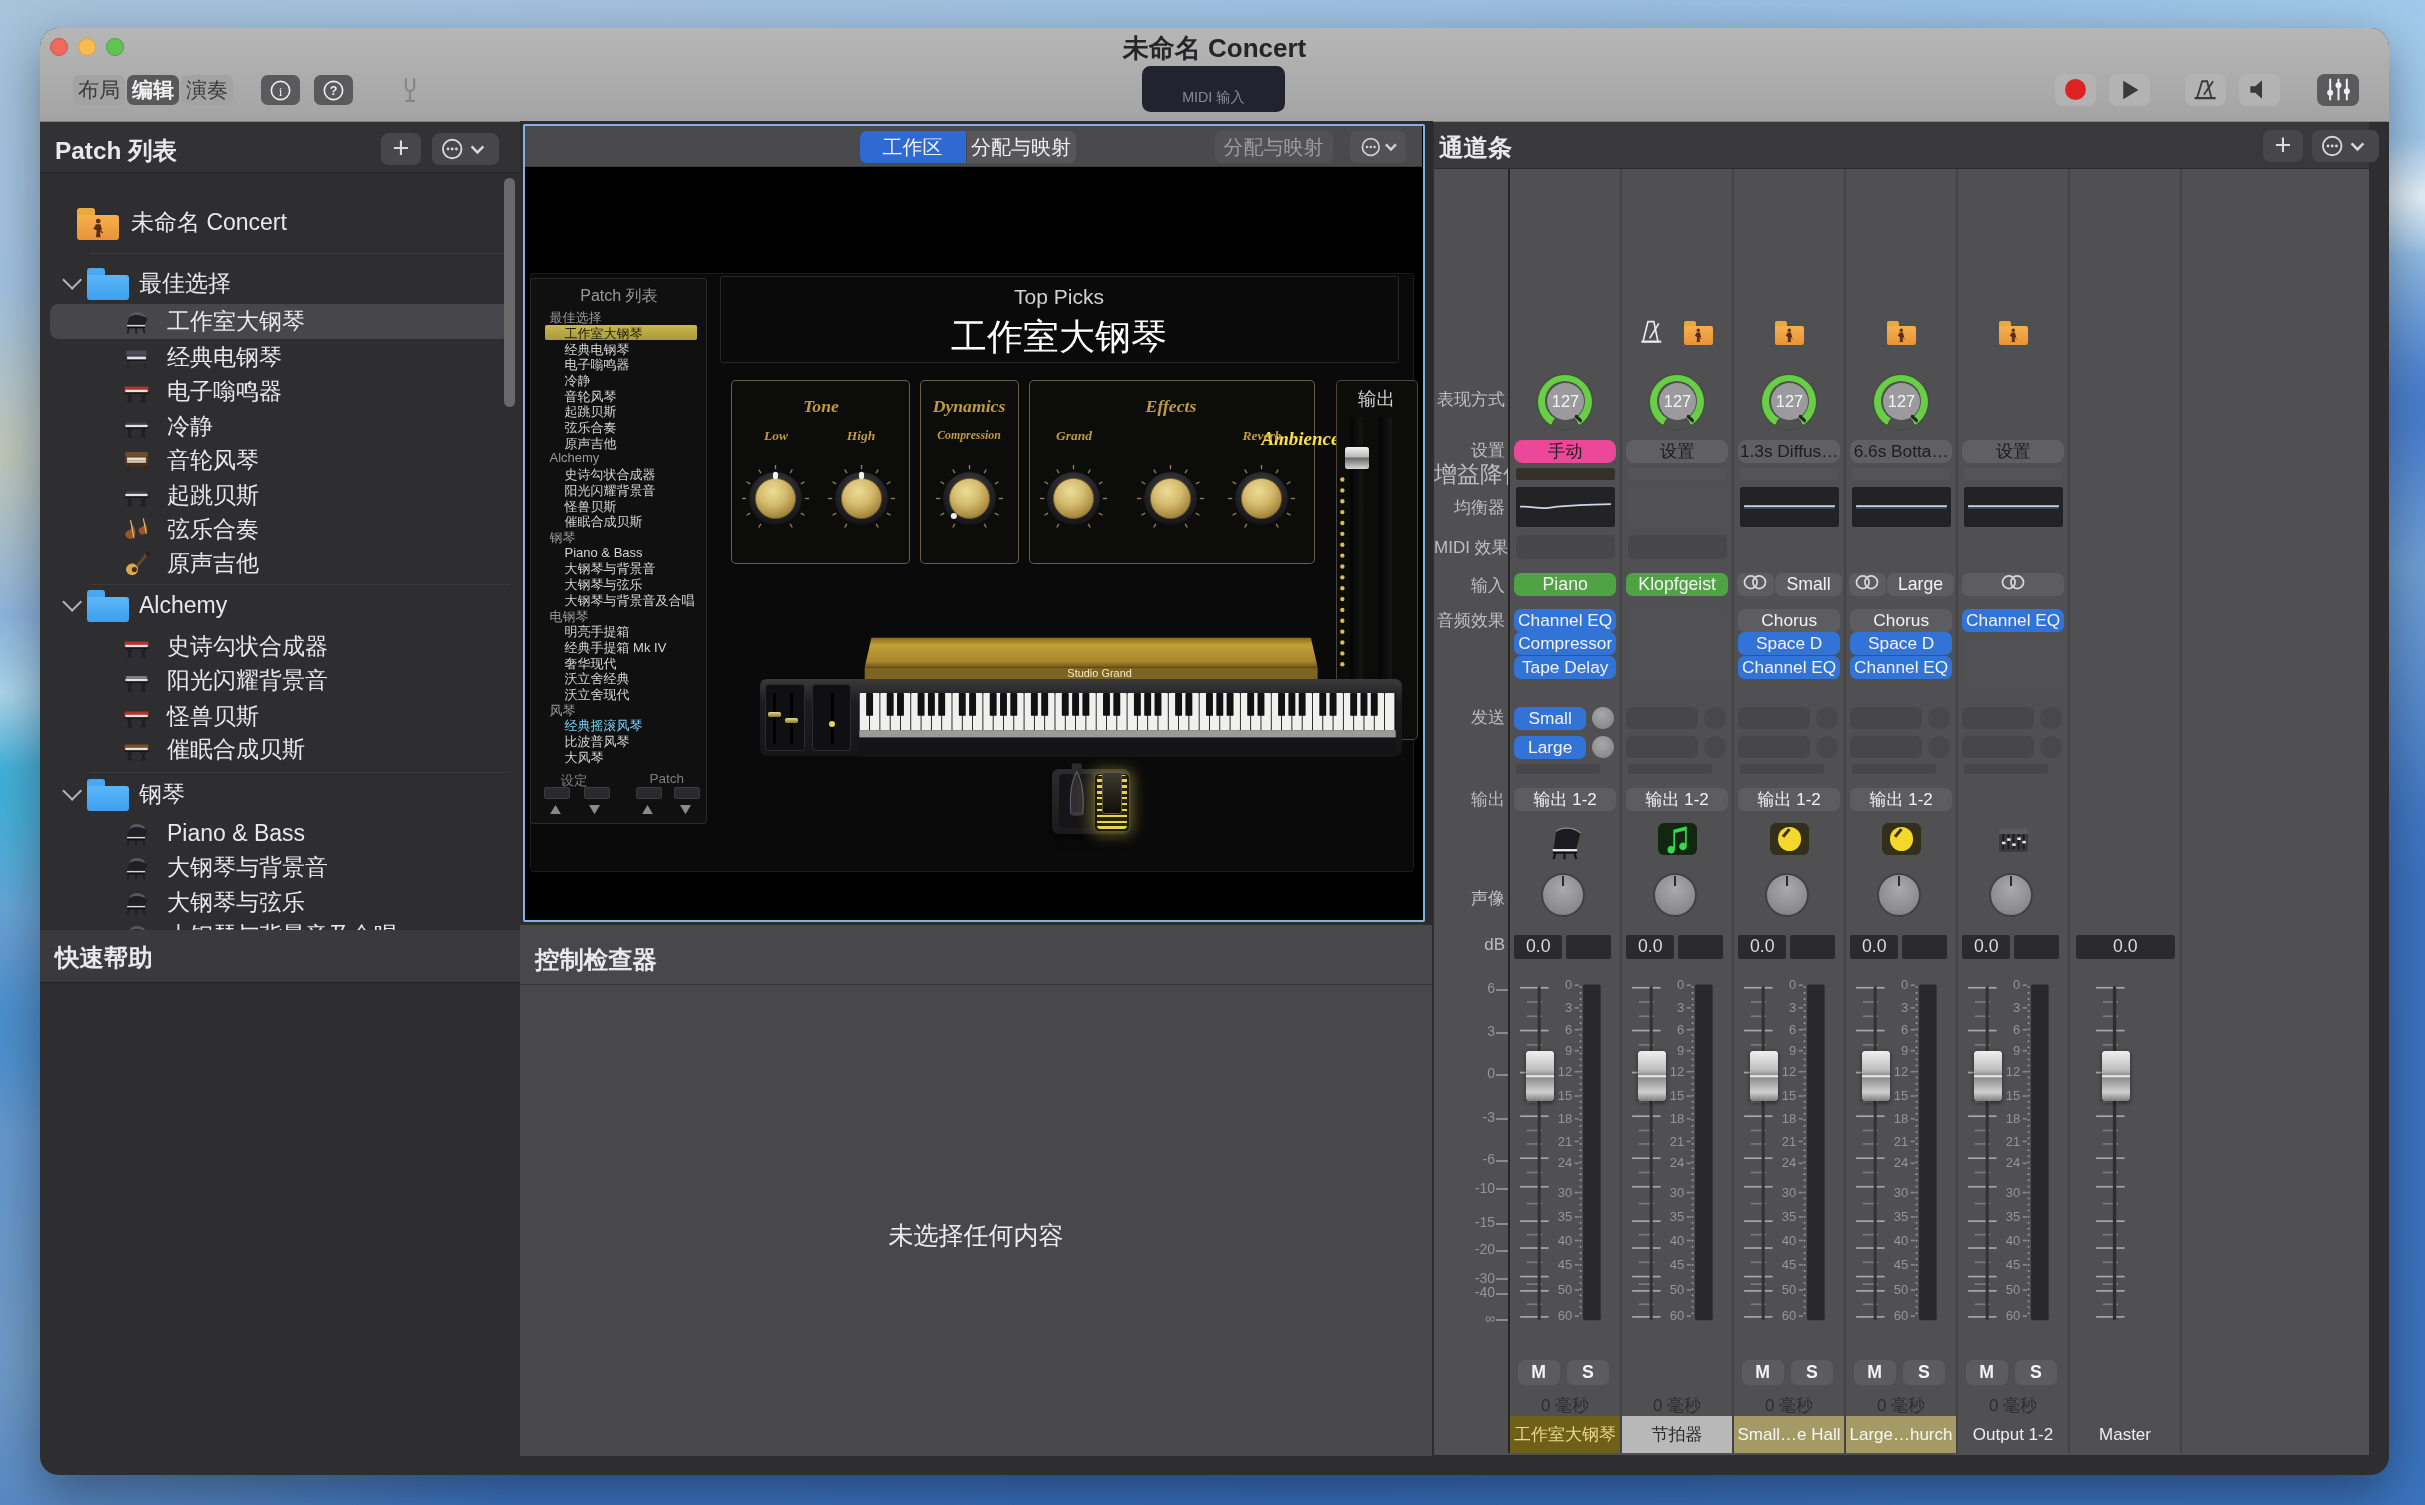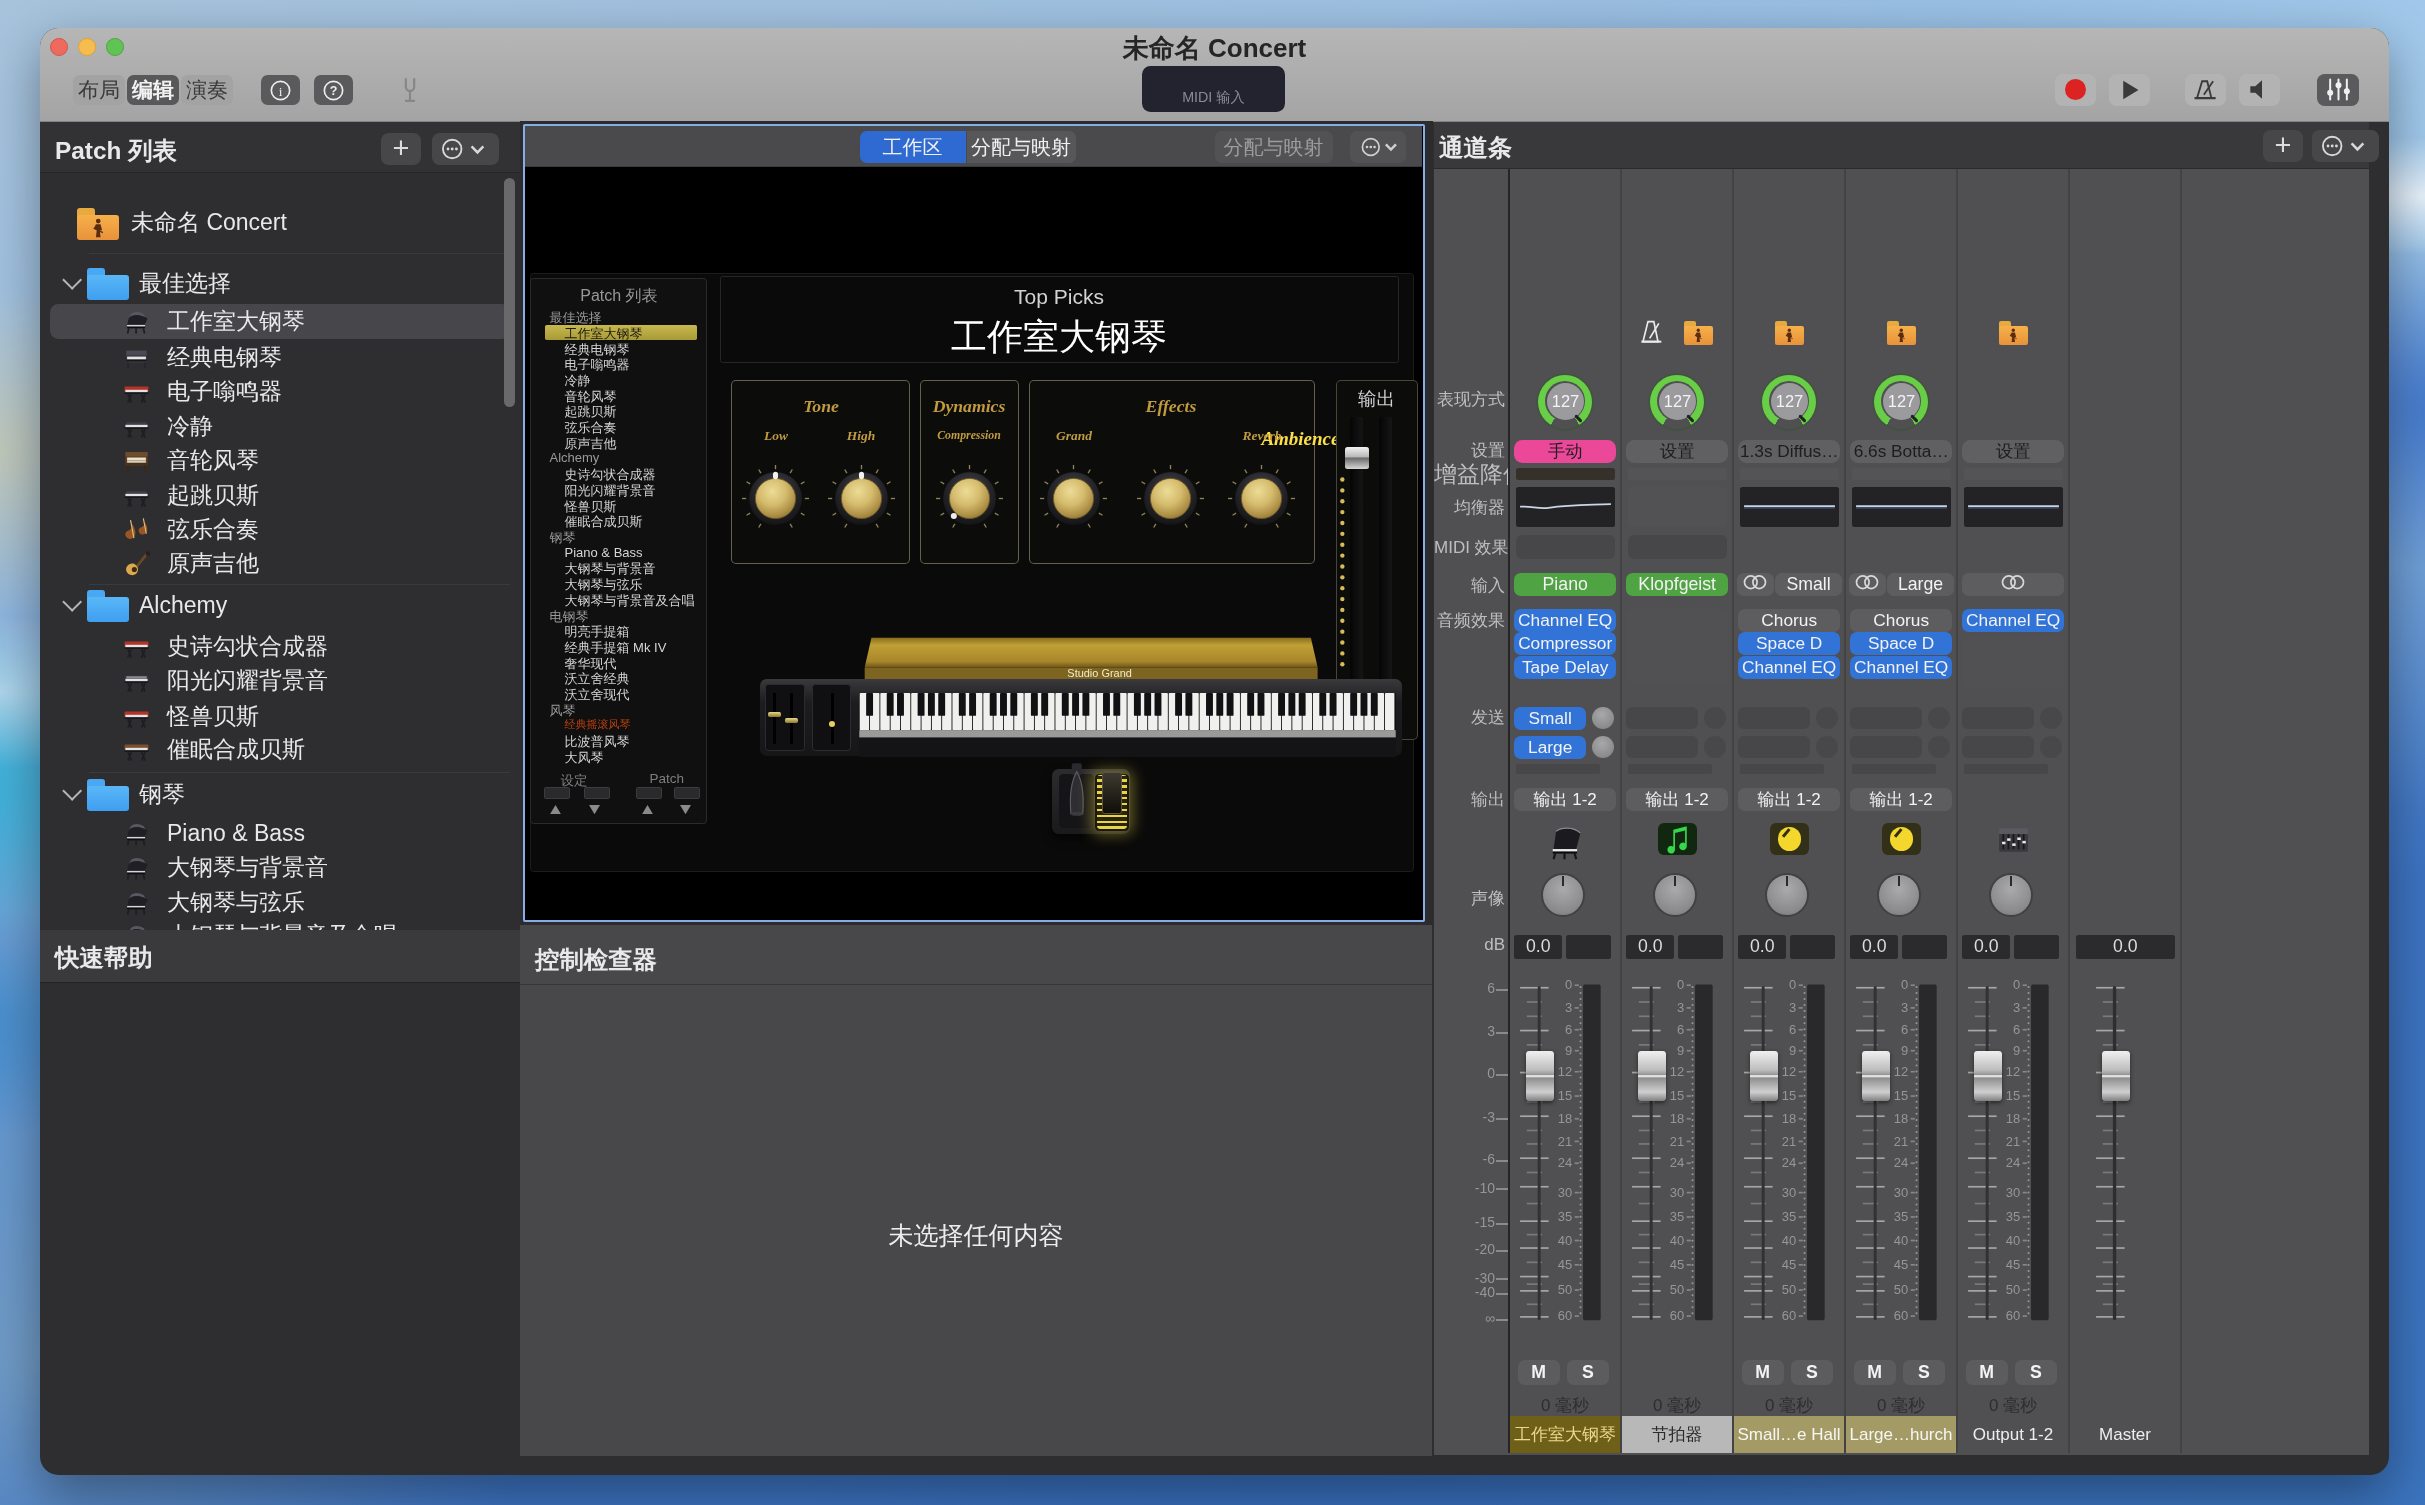--- a/index.html
+++ b/index.html
@@ -366,21 +366,21 @@
         <div class="abs" style="left:40px;top:434px;font-size:13px;color:#d6d6d8;white-space:nowrap">大钢琴与背景音</div>
         <div class="abs" style="left:40px;top:450px;font-size:13px;color:#d6d6d8;white-space:nowrap">大钢琴与弦乐</div>
         <div class="abs" style="left:40px;top:466px;font-size:13px;color:#d6d6d8;white-space:nowrap">大钢琴与背景音及合唱</div>
         <div class="abs" style="left:25px;top:482px;font-size:13px;color:#9a9a9c;white-space:nowrap">电钢琴</div>
         <div class="abs" style="left:40px;top:497px;font-size:13px;color:#d6d6d8;white-space:nowrap">明亮手提箱</div>
         <div class="abs" style="left:40px;top:513px;font-size:13px;color:#d6d6d8;white-space:nowrap">经典手提箱 Mk IV</div>
         <div class="abs" style="left:40px;top:529px;font-size:13px;color:#d6d6d8;white-space:nowrap">奢华现代</div>
         <div class="abs" style="left:40px;top:544px;font-size:13px;color:#d6d6d8;white-space:nowrap">沃立舍经典</div>
         <div class="abs" style="left:40px;top:560px;font-size:13px;color:#d6d6d8;white-space:nowrap">沃立舍现代</div>
         <div class="abs" style="left:25px;top:576px;font-size:13px;color:#9a9a9c;white-space:nowrap">风琴</div>
-        <div class="abs" style="left:40px;top:591px;font-size:11px;color:#c2410c;white-space:nowrap">经典摇滚风琴</div>
+        <div class="abs" style="left:40px;top:591px;font-size:13px;color:#7dd3fc;white-space:nowrap">经典摇滚风琴</div>
         <div class="abs" style="left:40px;top:607px;font-size:13px;color:#d6d6d8;white-space:nowrap">比波普风琴</div>
         <div class="abs" style="left:40px;top:623px;font-size:13px;color:#d6d6d8;white-space:nowrap">大风琴</div>
         <div class="abs" style="left:36px;top:646px;color:#7e7e80;font-size:13.5px">设定</div>
         <div class="abs" style="left:125px;top:645px;color:#7e7e80;font-size:13.5px">Patch</div>
         <div class="abs" style="left:19.4px;top:661px;width:26px;height:12.6px;background:#2a2a2c;border:0.8px solid #3c3c3e;border-radius:1.7px"></div>
         <div class="abs" style="left:59px;top:661px;width:26px;height:12.6px;background:#2a2a2c;border:0.8px solid #3c3c3e;border-radius:1.7px"></div>
         <div class="abs" style="left:111px;top:661px;width:26px;height:12.6px;background:#2a2a2c;border:0.8px solid #3c3c3e;border-radius:1.7px"></div>
         <div class="abs" style="left:149px;top:661px;width:26px;height:12.6px;background:#2a2a2c;border:0.8px solid #3c3c3e;border-radius:1.7px"></div>
         <svg class="abs" style="left:25px;top:679px" width="11" height="9.3" viewBox="0 0 12 10">
           <path d="M0 10 L6 0 L12 10 Z" fill="#8a8a8c"></path>

